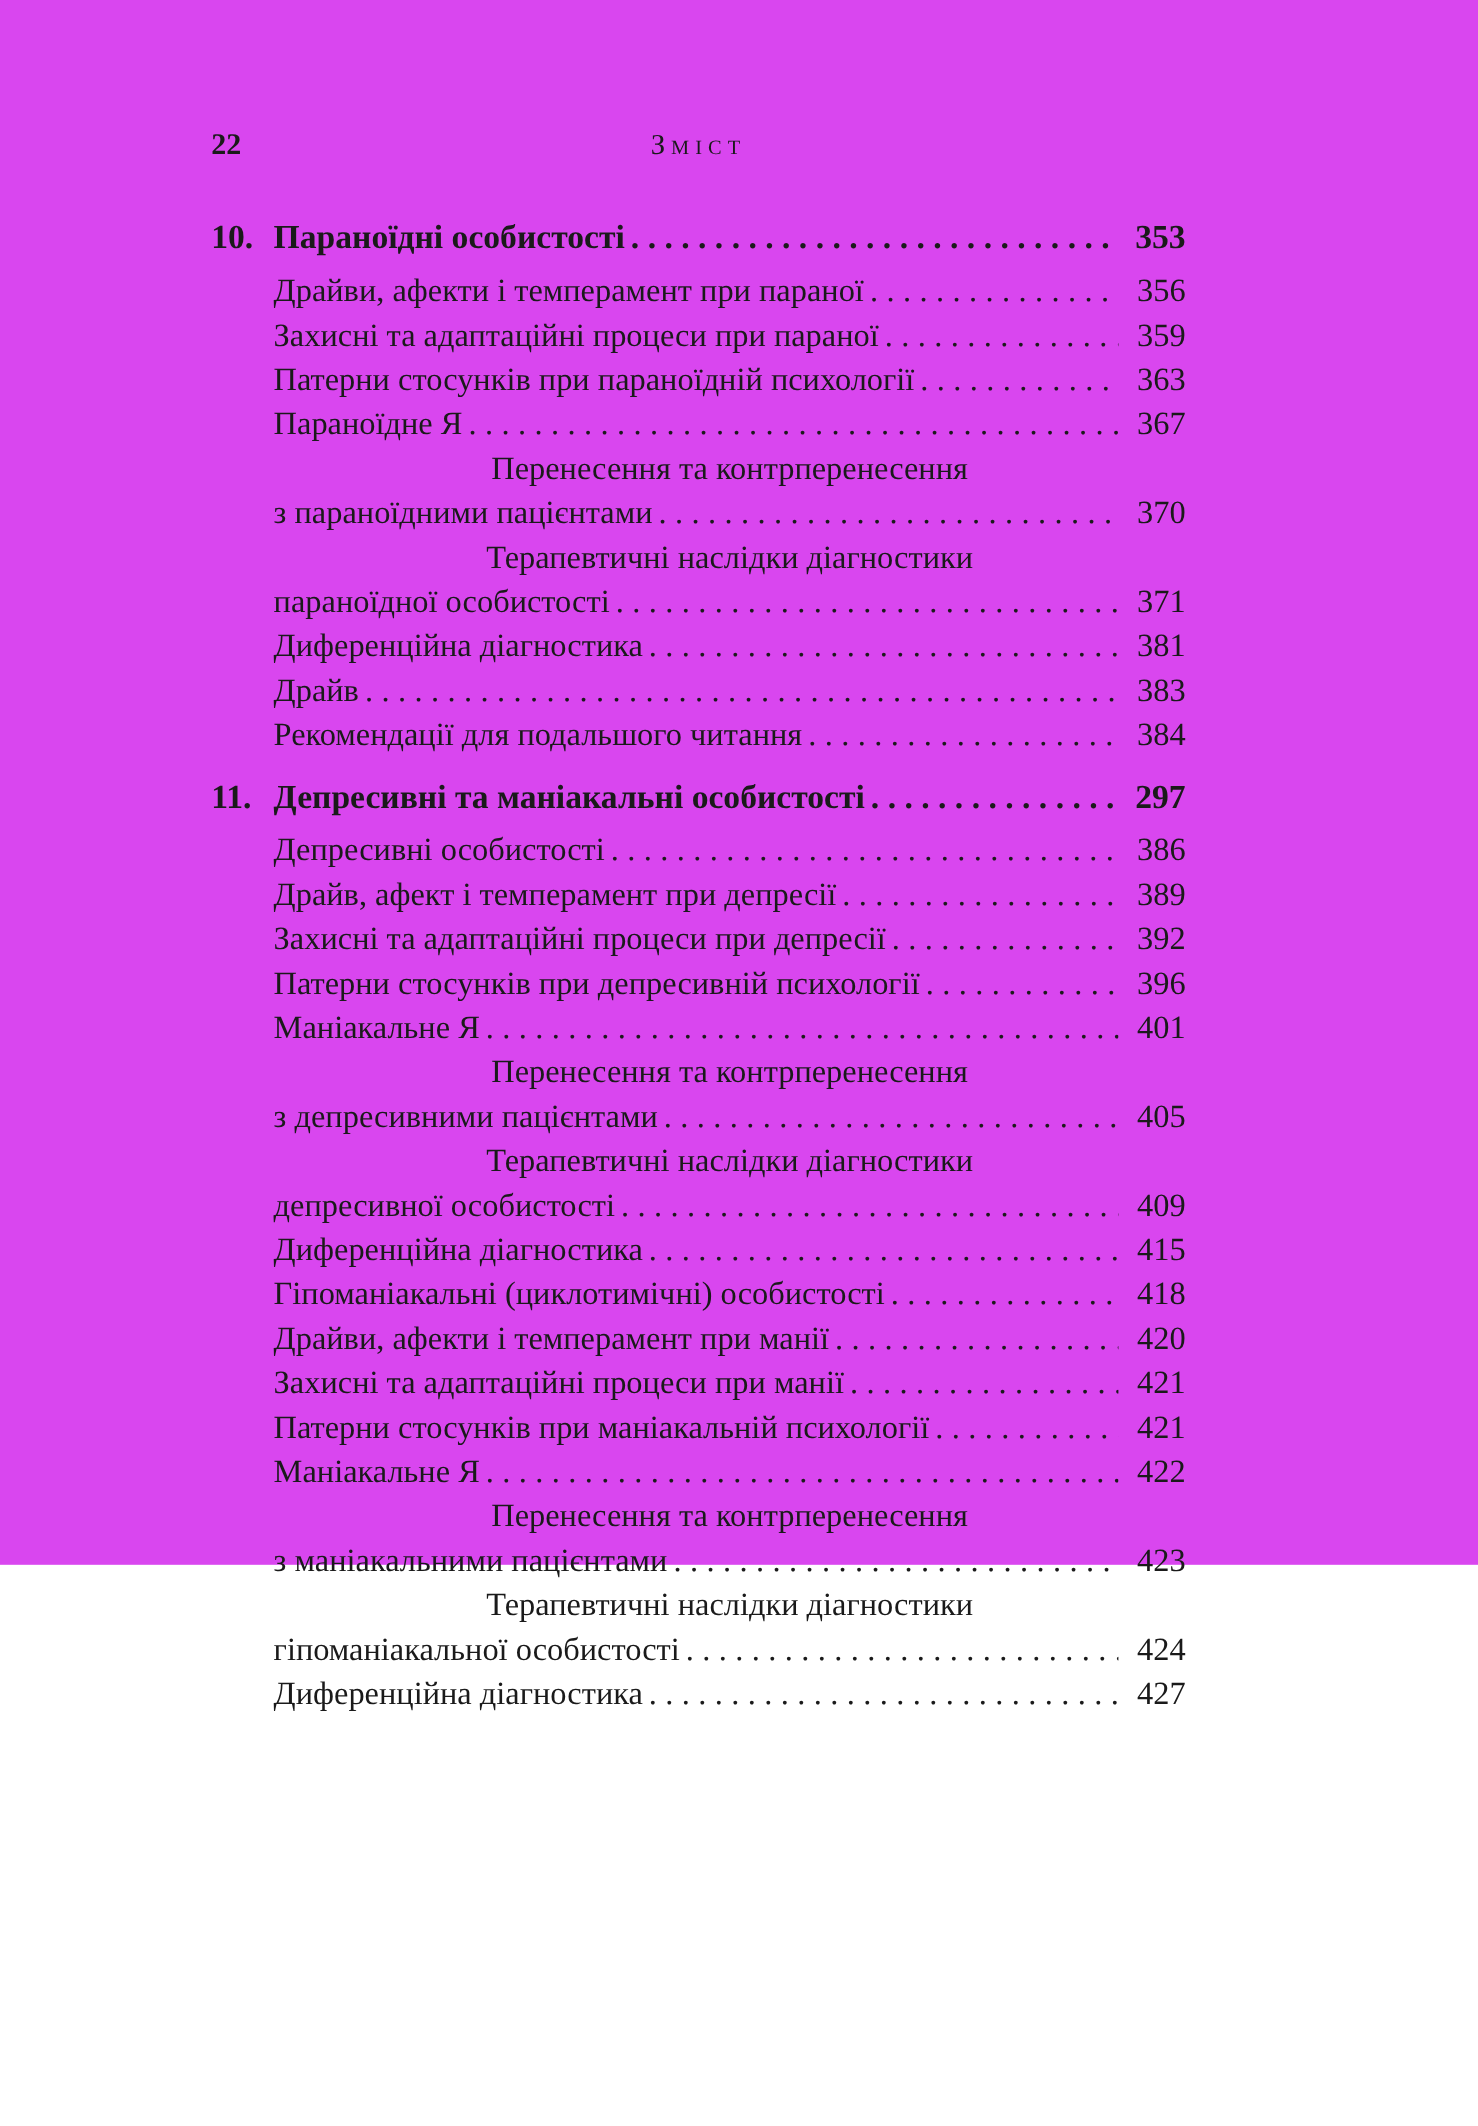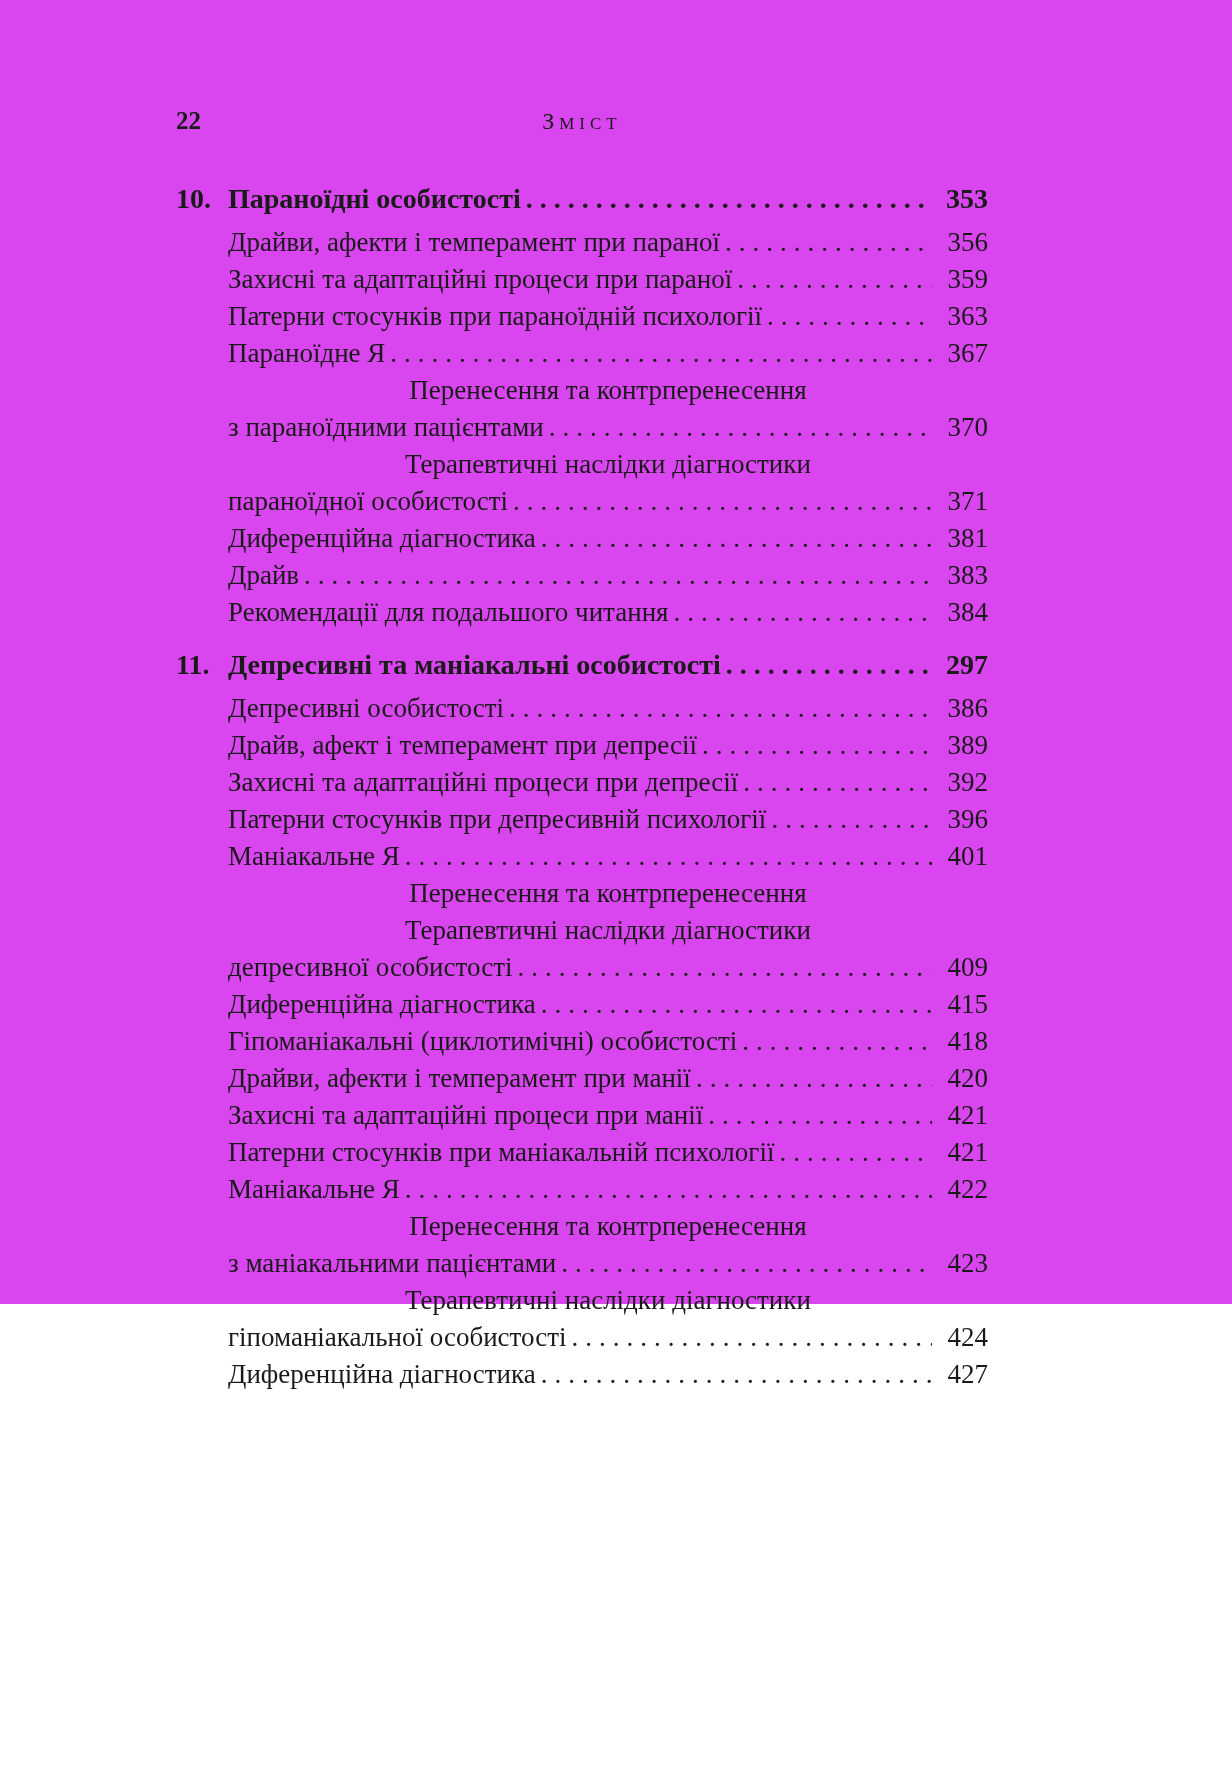--- a/index.html
+++ b/index.html
@@ -209,20 +209,25 @@
           </div>
           <div class="entry">
             <div class="row">
               <span class="txt">Маніакальне Я</span>
               <span class="dots"></span>
               <span class="pg">401</span>
             </div>
           </div>
           <div class="entry">
             <div class="cont">Перенесення та контрперенесення</div>
+            <div class="row">
+              <span class="txt">з депресивними пацієнтами</span>
+              <span class="dots"></span>
+              <span class="pg">405</span>
+            </div>
           </div>
           <div class="entry">
             <div class="cont">Терапевтичні наслідки діагностики</div>
             <div class="row">
               <span class="txt">депресивної особистості</span>
               <span class="dots"></span>
               <span class="pg">409</span>
             </div>
           </div>
           <div class="entry">

